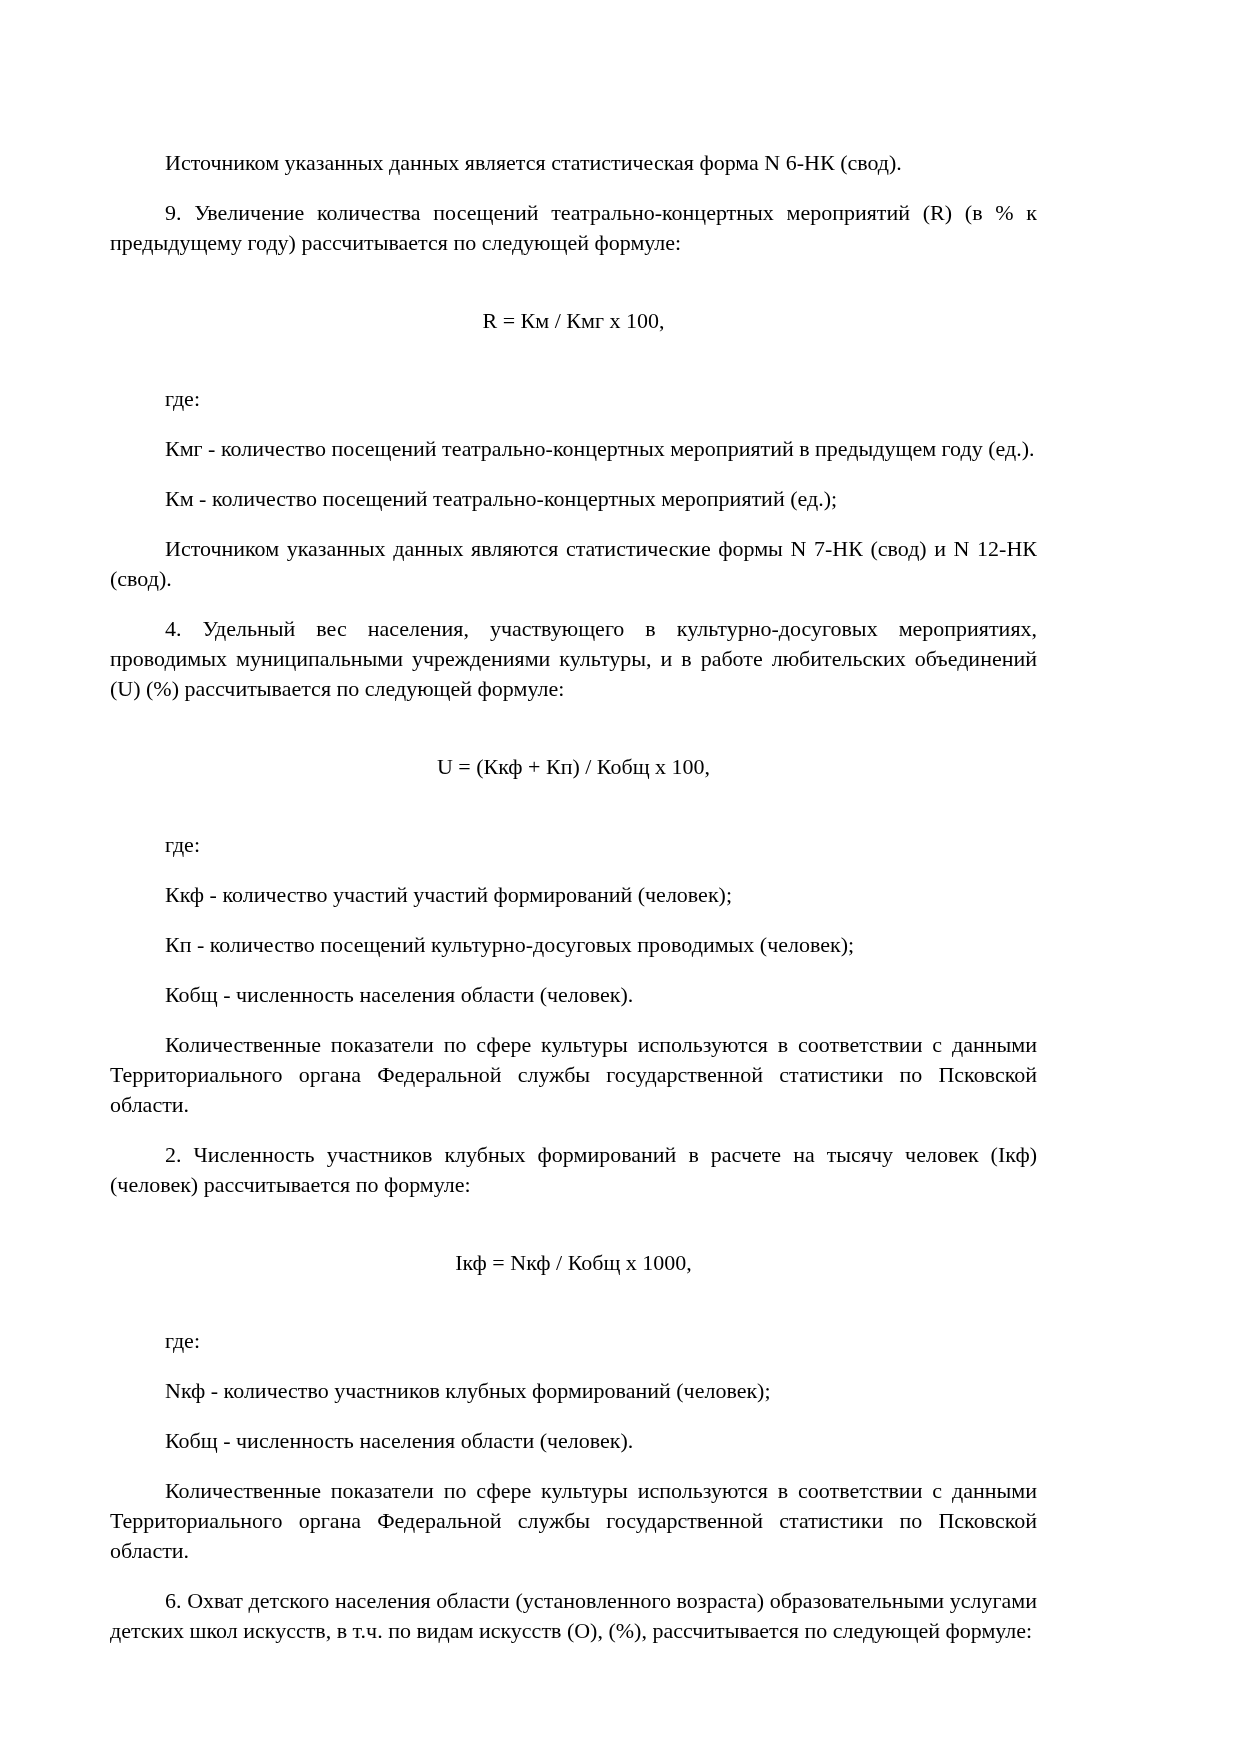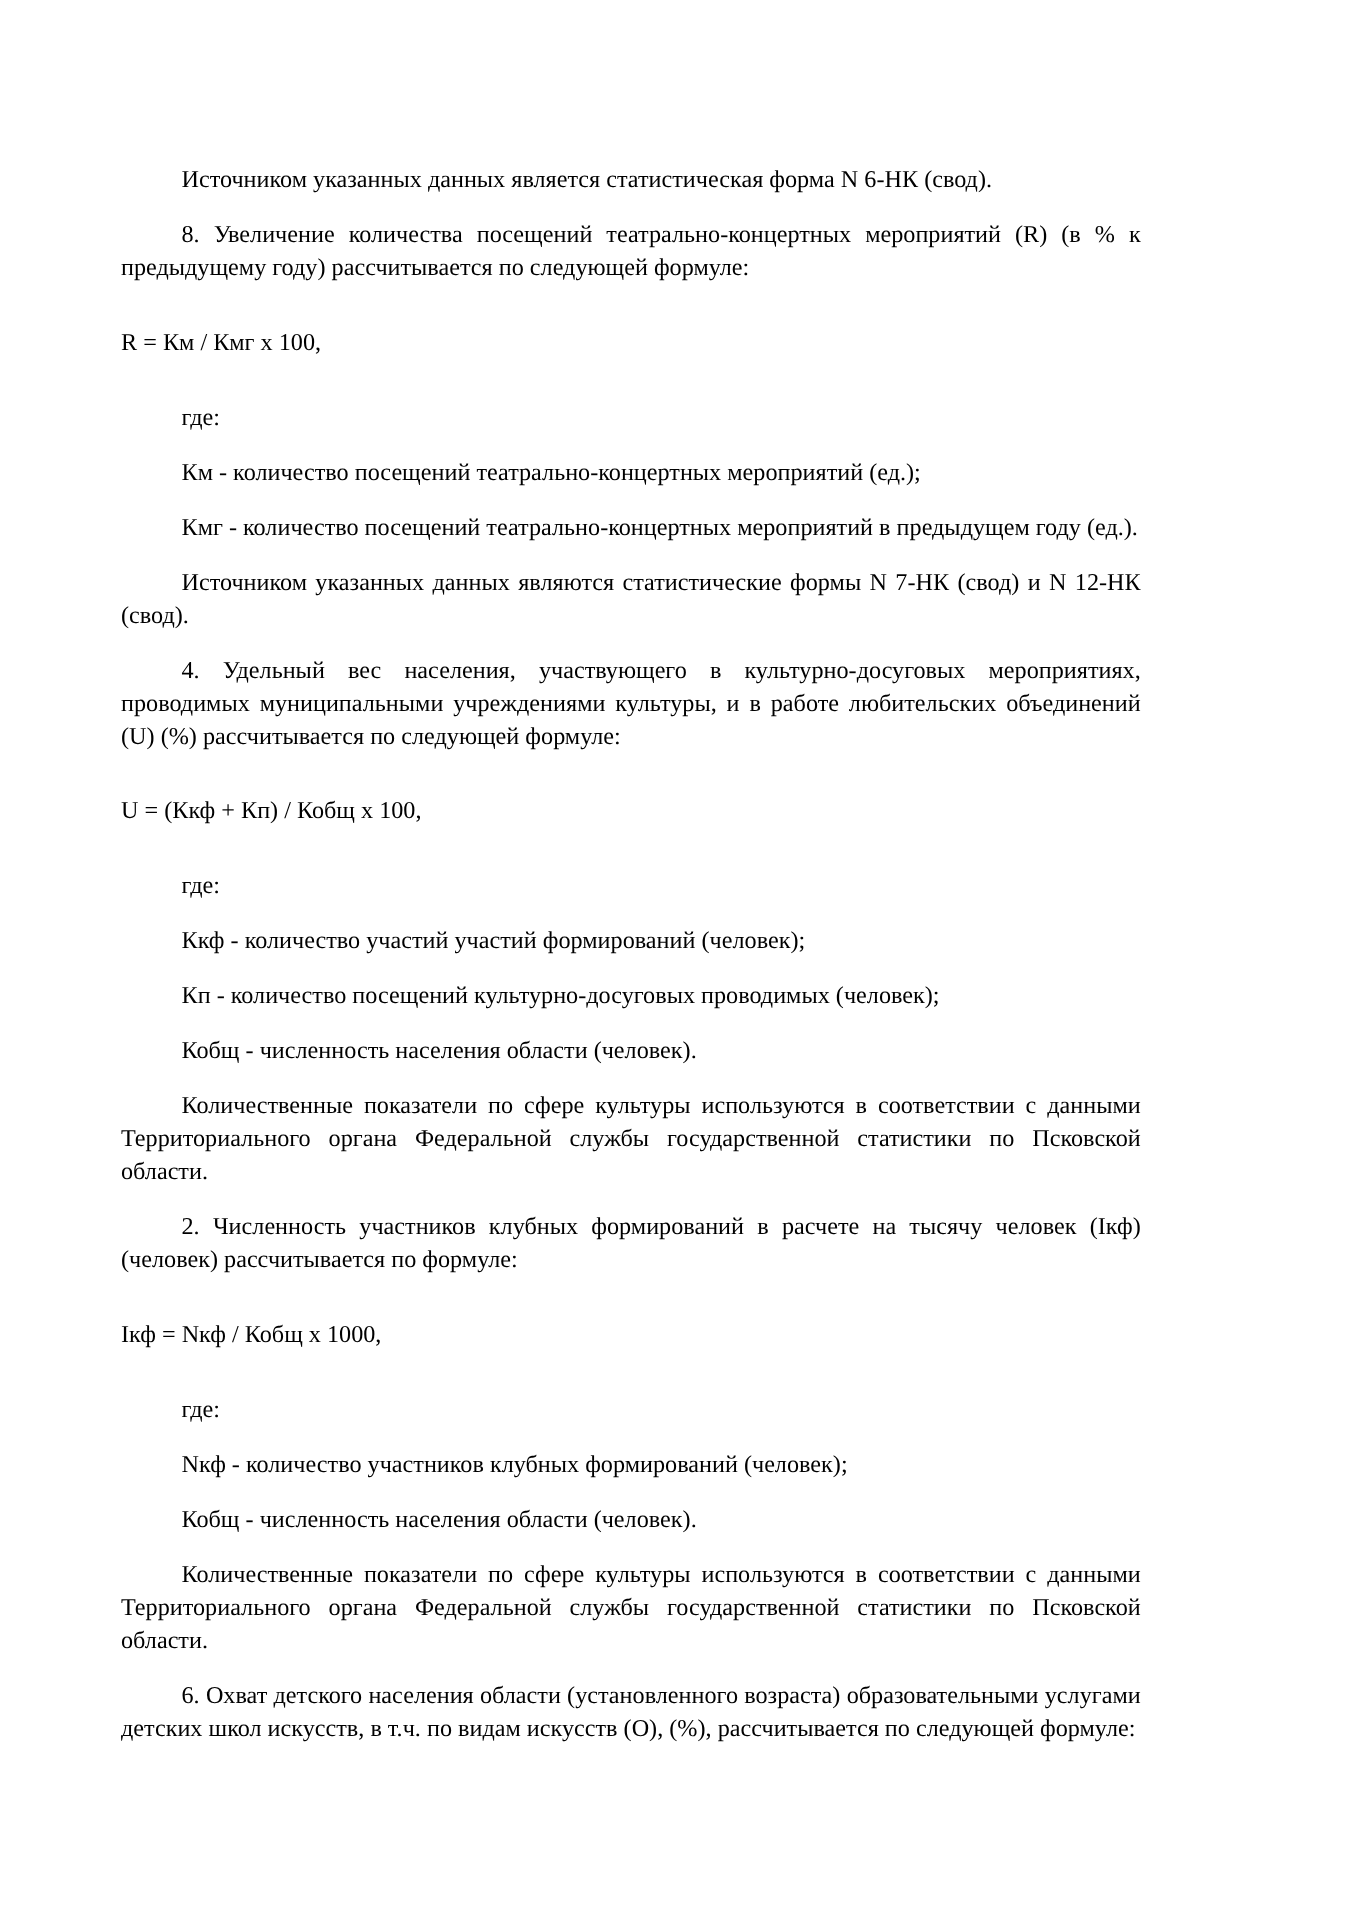--- a/index.html
+++ b/index.html
@@ -19,35 +19,35 @@
     box-sizing: border-box;
     padding: 148px 107px 0 110px;
     overflow: hidden;
   }
   .para {
     margin: 0 0 20px 0;
     text-align: justify;
     text-indent: 55px;
   }
   .formula {
-    margin: 38px 0;
-    text-align: left;
+    margin: 48px 0;
+    text-align: center;
     text-indent: 0;
   }
 </style>
 </head>
 <body>
 
 <main class="page">
   <p class="para">Источником указанных данных является статистическая форма N 6-НК (свод).</p>
-  <p class="para">8. Увеличение количества посещений театрально-концертных мероприятий (R) (в % к предыдущему году) рассчитывается по следующей формуле:</p>
+  <p class="para">9. Увеличение количества посещений театрально-концертных мероприятий (R) (в % к предыдущему году) рассчитывается по следующей формуле:</p>
   <p class="formula">R = Км / Кмг х 100,</p>
   <p class="para">где:</p>
+  <p class="para">Кмг - количество посещений театрально-концертных мероприятий в предыдущем году (ед.).</p>
   <p class="para">Км - количество посещений театрально-концертных мероприятий (ед.);</p>
-  <p class="para">Кмг - количество посещений театрально-концертных мероприятий в предыдущем году (ед.).</p>
   <p class="para">Источником указанных данных являются статистические формы N 7-НК (свод) и N 12-НК (свод).</p>
   <p class="para">4. Удельный вес населения, участвующего в культурно-досуговых мероприятиях, проводимых муниципальными учреждениями культуры, и в работе любительских объединений (U) (%) рассчитывается по следующей формуле:</p>
   <p class="formula">U = (Ккф + Кп) / Кобщ х 100,</p>
   <p class="para">где:</p>
   <p class="para">Ккф - количество участий участий формирований (человек);</p>
   <p class="para">Кп - количество посещений культурно-досуговых проводимых (человек);</p>
   <p class="para">Кобщ - численность населения области (человек).</p>
   <p class="para">Количественные показатели по сфере культуры используются в соответствии с данными Территориального органа Федеральной службы государственной статистики по Псковской области.</p>
   <p class="para">2. Численность участников клубных формирований в расчете на тысячу человек (Iкф) (человек) рассчитывается по формуле:</p>
   <p class="formula">Iкф = Nкф / Кобщ х 1000,</p>

